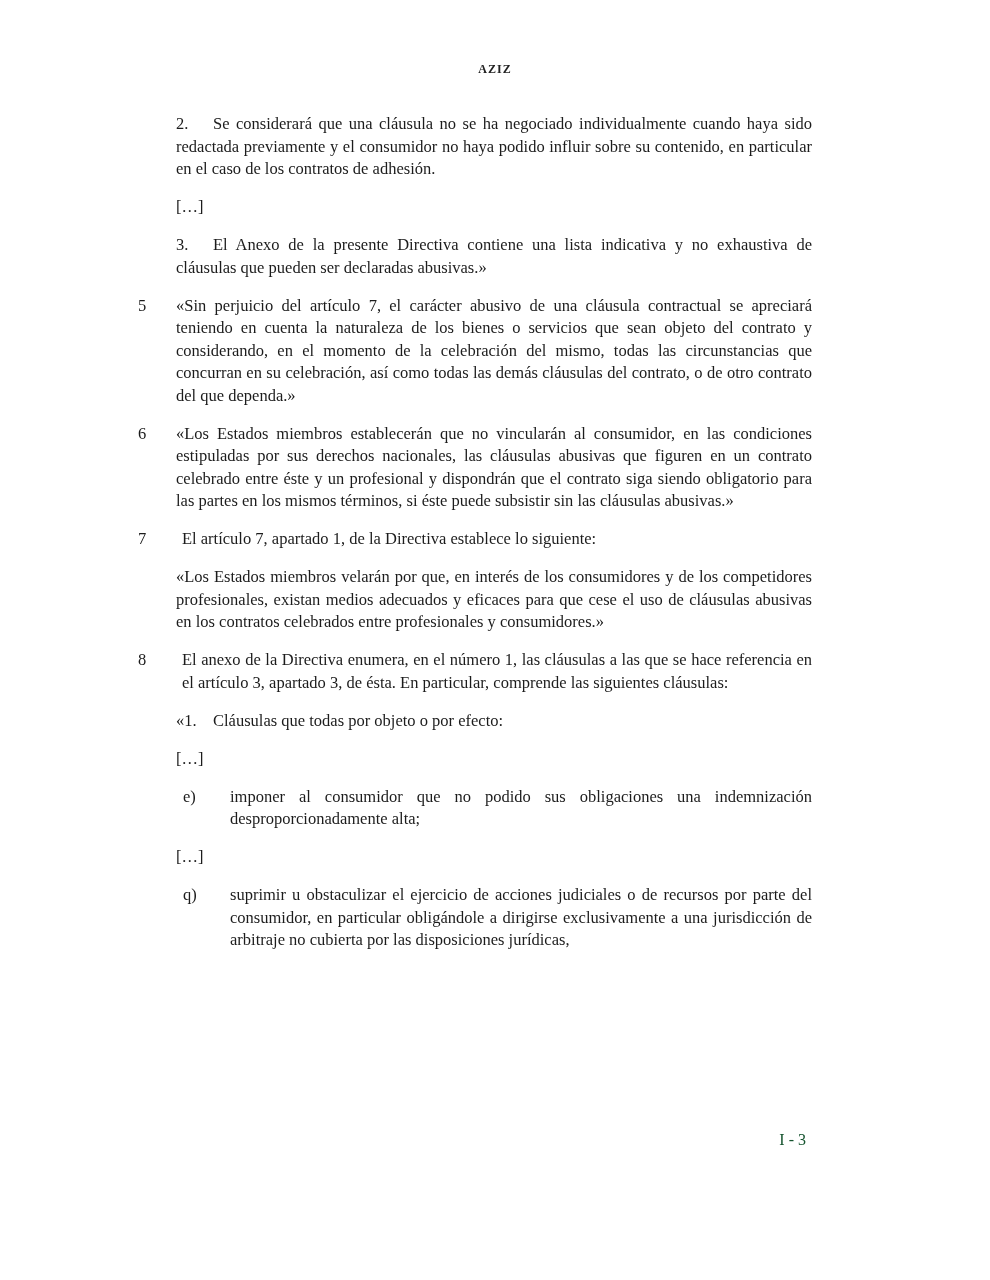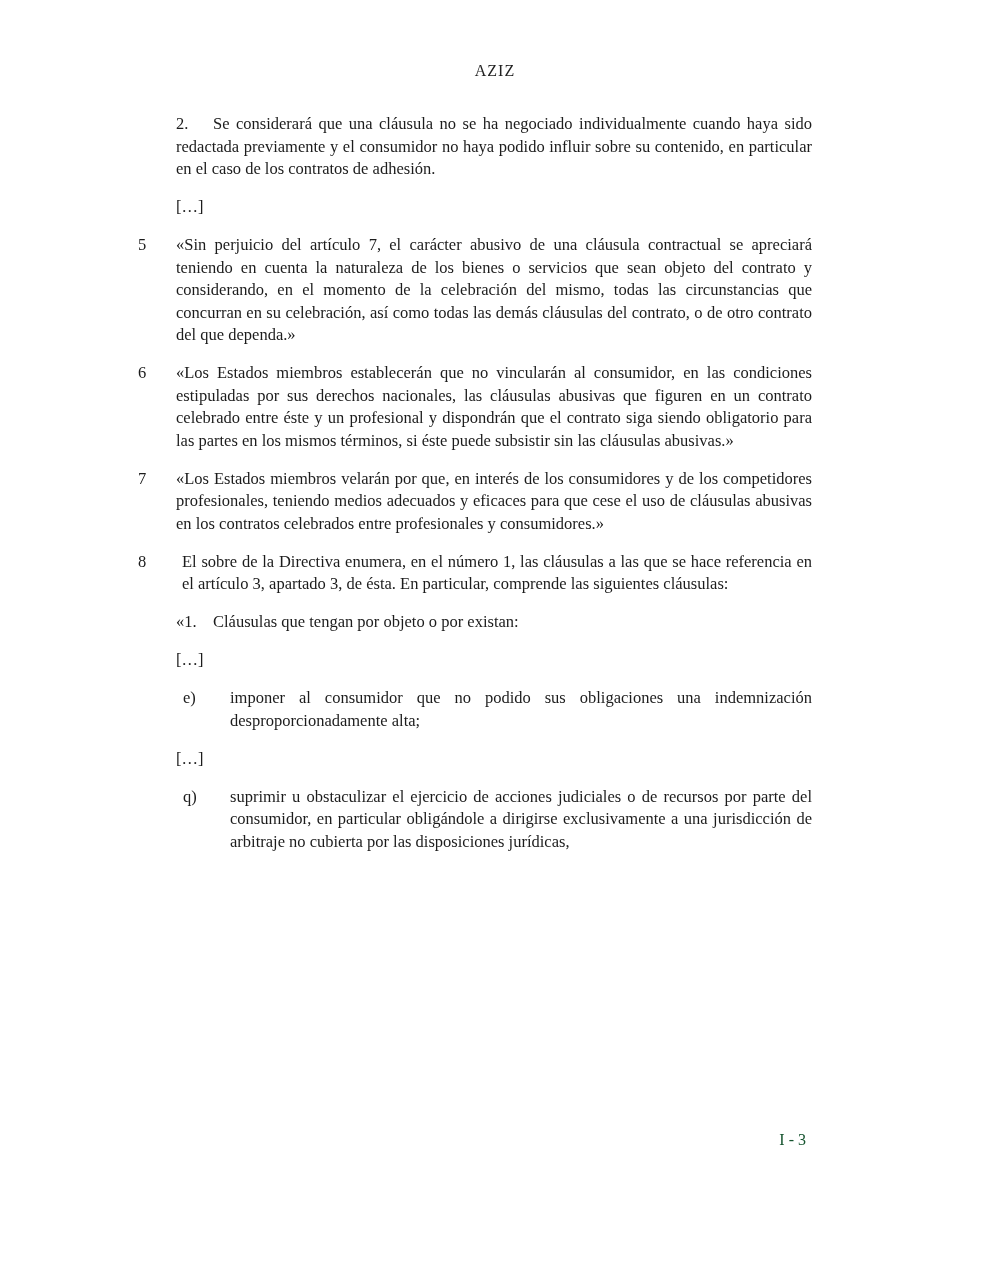--- a/index.html
+++ b/index.html
@@ -15,23 +15,24 @@
     color: #1c1c1c;
     font-family: "Liberation Serif", "DejaVu Serif", serif;
     overflow: hidden;
   }
   .running-head {
     position: absolute;
     top: 62px;
     left: 0;
     width: 100%;
     text-align: center;
-    font-size: 16px;
+    font-size: 12px;
     letter-spacing: 1px;
     color: #222222;
+    font-weight: bold;
   }
   .body {
     position: absolute;
     top: 113px;
     left: 176px;
     width: 636px;
     font-size: 16.5px;
     line-height: 22.5px;
     text-align: justify;
   }
@@ -81,36 +82,37 @@
 <div class="page">
 
   <div class="running-head">AZIZ</div>
 
   <div class="body">
 
     <p class="sub"><span class="smarker">2.</span><span>Se considerará que una cláusula no se ha negociado individualmente cuando haya sido redactada previamente y el consumidor no haya podido influir sobre su contenido, en particular en el caso de los contratos de adhesión.</span></p>
 
     <p class="ellipsis">[…]</p>
 
+    <p class="sub"><span class="smarker">3.</span><span>El Anexo de la presente Directiva contiene una lista indicativa y no exhaustiva de cláusulas que pueden ser declaradas abusivas.»</span></p>
 
     <p class="numbered"><span class="pnum">5</span></p>
 
     <p class="quote">«Sin perjuicio del artículo 7, el carácter abusivo de una cláusula contractual se apreciará teniendo en cuenta la naturaleza de los bienes o servicios que sean objeto del contrato y considerando, en el momento de la celebración del mismo, todas las circunstancias que concurran en su celebración, así como todas las demás cláusulas del contrato, o de otro contrato del que dependa.»</p>
 
     <p class="numbered"><span class="pnum">6</span></p>
 
     <p class="quote">«Los Estados miembros establecerán que no vincularán al consumidor, en las condiciones estipuladas por sus derechos nacionales, las cláusulas abusivas que figuren en un contrato celebrado entre éste y un profesional y dispondrán que el contrato siga siendo obligatorio para las partes en los mismos términos, si éste puede subsistir sin las cláusulas abusivas.»</p>
 
-    <p class="numbered"><span class="pnum">7</span></p>
+    <p class="numbered"><span class="pnum">7</span><span>El artículo 7, apartado 1, de la Directiva establece lo siguiente:</span></p>
 
-    <p class="quote">«Los Estados miembros velarán por que, en interés de los consumidores y de los competidores profesionales, teniendo medios adecuados y eficaces para que cese el uso de cláusulas abusivas en los contratos celebrados entre profesionales y consumidores.»</p>
+    <p class="quote">«Los Estados miembros velarán por que, en interés de los consumidores y de los competidores profesionales, existan medios adecuados y eficaces para que cese el uso de cláusulas abusivas en los contratos celebrados entre profesionales y consumidores.»</p>
 
-    <p class="numbered"><span class="pnum">8</span><span>El sobre de la Directiva enumera, en el número 1, las cláusulas a las que se hace referencia en el artículo 3, apartado 3, de ésta. En particular, comprende las siguientes cláusulas:</span></p>
+    <p class="numbered"><span class="pnum">8</span><span>El anexo de la Directiva enumera, en el número 1, las cláusulas a las que se hace referencia en el artículo 3, apartado 3, de ésta. En particular, comprende las siguientes cláusulas:</span></p>
 
-    <p class="sub"><span class="smarker">«1.</span><span>Cláusulas que tengan por objeto o por existan:</span></p>
+    <p class="sub"><span class="smarker">«1.</span><span>Cláusulas que todas por objeto o por efecto:</span></p>
 
     <p class="ellipsis">[…]</p>
 
     <p class="item"><span class="imarker">e)</span><span>imponer al consumidor que no podido sus obligaciones una indemnización desproporcionadamente alta;</span></p>
 
     <p class="ellipsis">[…]</p>
 
     <p class="item"><span class="imarker">q)</span><span>suprimir u obstaculizar el ejercicio de acciones judiciales o de recursos por parte del consumidor, en particular obligándole a dirigirse exclusivamente a una jurisdicción de arbitraje no cubierta por las disposiciones jurídicas,</span></p>
 
   </div>

